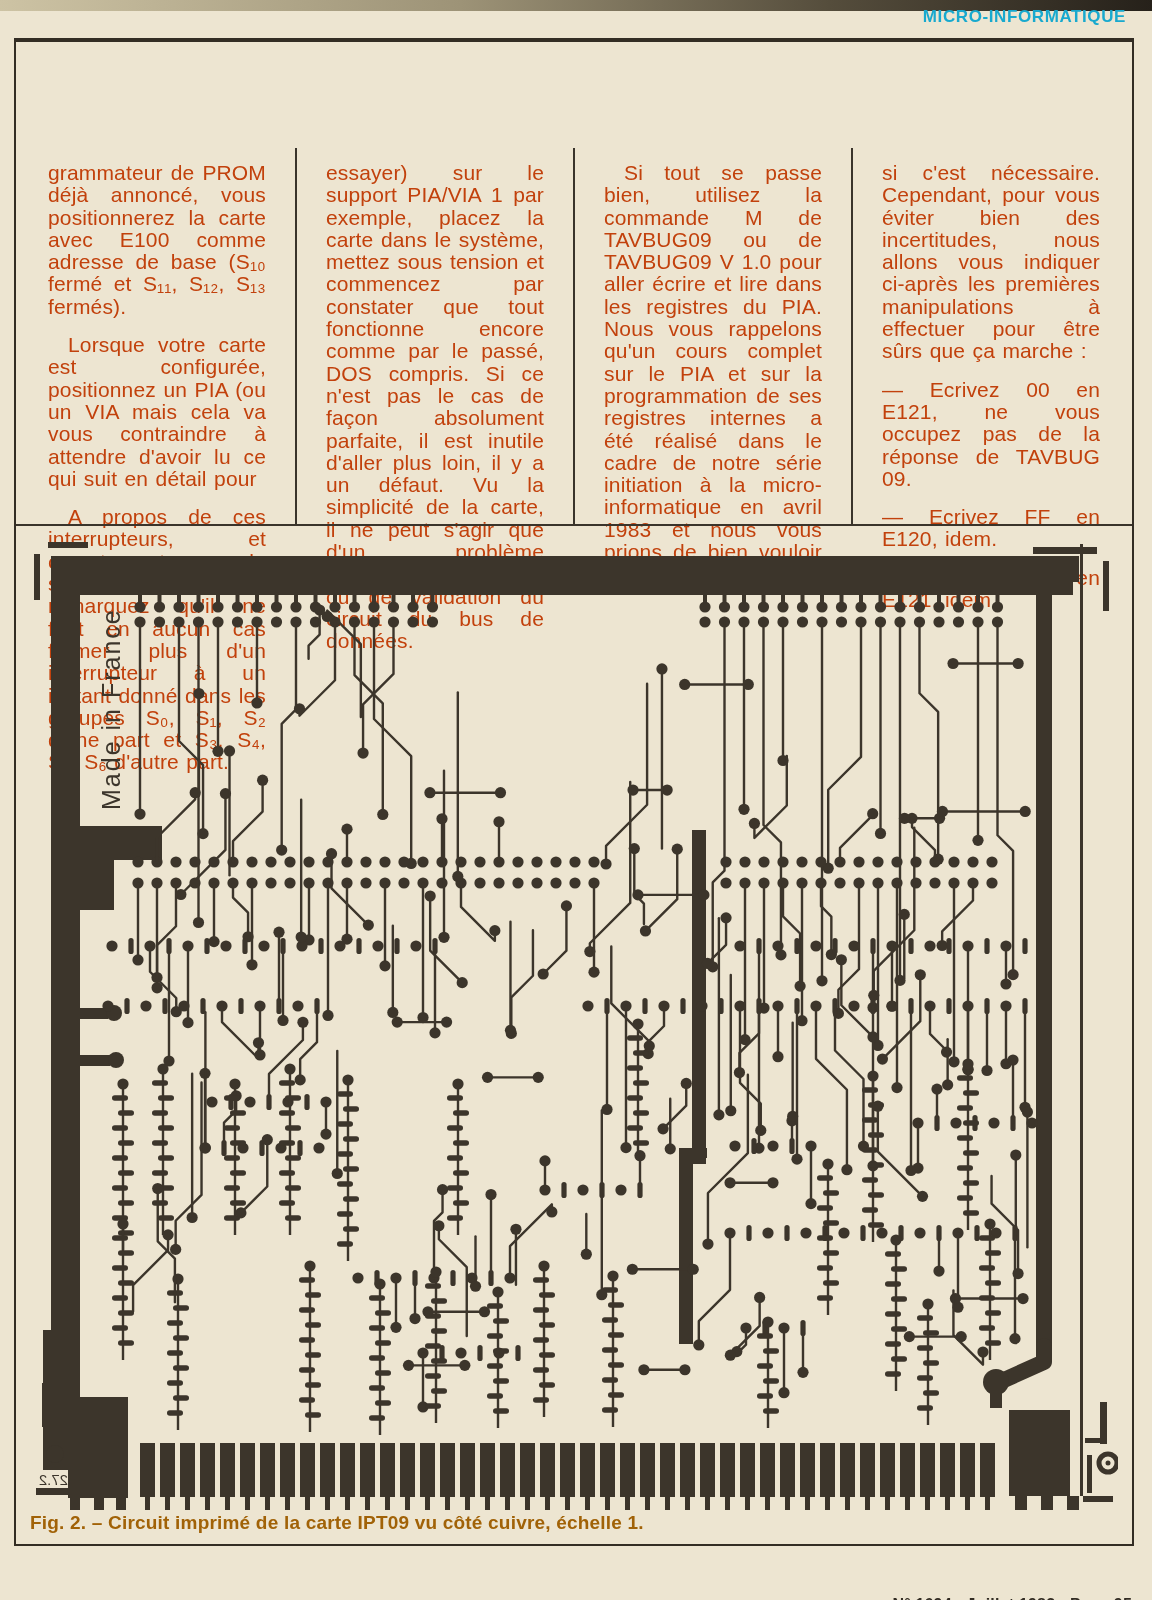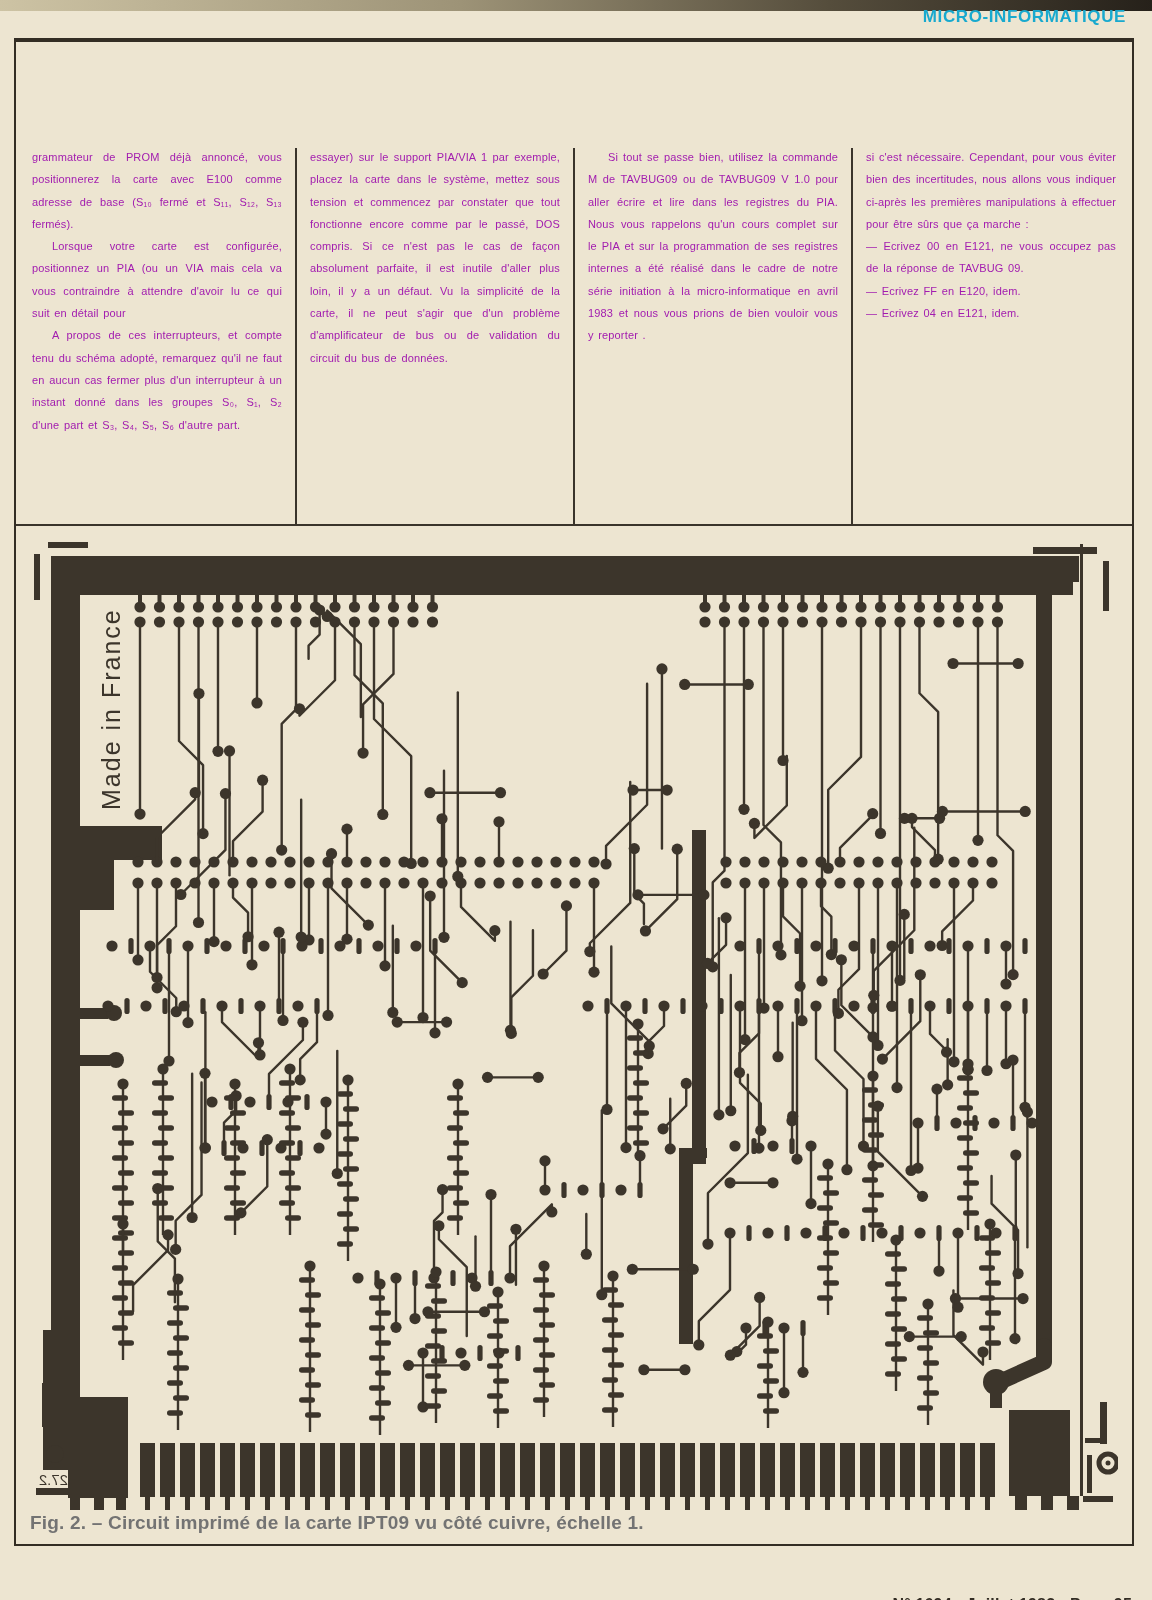--- a/index.html
+++ b/index.html
@@ -20,22 +20,22 @@
   .frame{
     position:absolute;left:14px;top:38px;width:1120px;height:1508px;
     border:2px solid #332d24;border-top-width:4px;box-sizing:border-box;
     background:transparent;
   }
   .cols{
     position:absolute;left:32px;top:146px;width:1084px;
     display:grid;grid-template-columns:repeat(4,250px);column-gap:28px;
   }
   .col p{
-    margin:0;font-size:11px;line-height:22.3px;text-align:justify;
-    color:#a21caf;letter-spacing:.15px;word-spacing:1.4px;
+    margin:16px;font-size:21px;line-height:22.3px;text-align:justify;
+    color:#c2410c;letter-spacing:.15px;word-spacing:1.4px;
   }
   .col p.ind{text-indent:20px;}
   .vrule{
     position:absolute;top:148px;width:2px;height:376px;background:#3a342b;
   }
   .divider{
     position:absolute;left:16px;top:524px;width:1116px;height:2px;background:#3a342b;
   }
   #pcb-svg{position:absolute;left:28px;top:538px;width:1090px;height:972px;}
   .caption{
@@ -1135,15 +1135,15 @@
       <circle cx="999.4084659405053" cy="574.0276451129466" r="5.6" fill="#3c352b"></circle>
       <polyline points="447.50307684764266,698.5491401981562 447.50307684764266,748.226760989055" fill="none" stroke="#3c352b" stroke-width="2.4" stroke-linecap="round" stroke-linejoin="round"></polyline>
       <circle cx="447.50307684764266" cy="748.226760989055" r="5.6" fill="#3c352b"></circle>
       <polyline points="758.7856747768819,217.82652128022164 758.7856747768819,267.50440296506537 726.4142778823152,299.8757998596321 726.4142778823152,285.4627416236326" fill="none" stroke="#3c352b" stroke-width="2.4" stroke-linecap="round" stroke-linejoin="round"></polyline>
       <circle cx="726.4142778823152" cy="285.4627416236326" r="5.6" fill="#3c352b"></circle>
     </g>
   <text id="board-label" transform="translate(92 272) rotate(-90)" font-size="25" letter-spacing="2" font-family="Liberation Sans, sans-serif" fill="#3c352b">Made in France</text>
   <text id="corner-mark" transform="translate(40 947) scale(-1 1)" font-size="15" font-family="Liberation Sans, sans-serif" fill="#3c352b">27.2</text>
 </svg>
 
-<div class="caption" style="color: #737373;">Fig. 2. – Circuit imprimé de la carte IPT09 vu côté cuivre, échelle 1.</div>
+<div class="caption" style="color: #a16207;">Fig. 2. – Circuit imprimé de la carte IPT09 vu côté cuivre, échelle 1.</div>
 
 <div class="page-footer">N° 1694 - Juillet 1983 - Page 95</div>
 
 </body></html>

